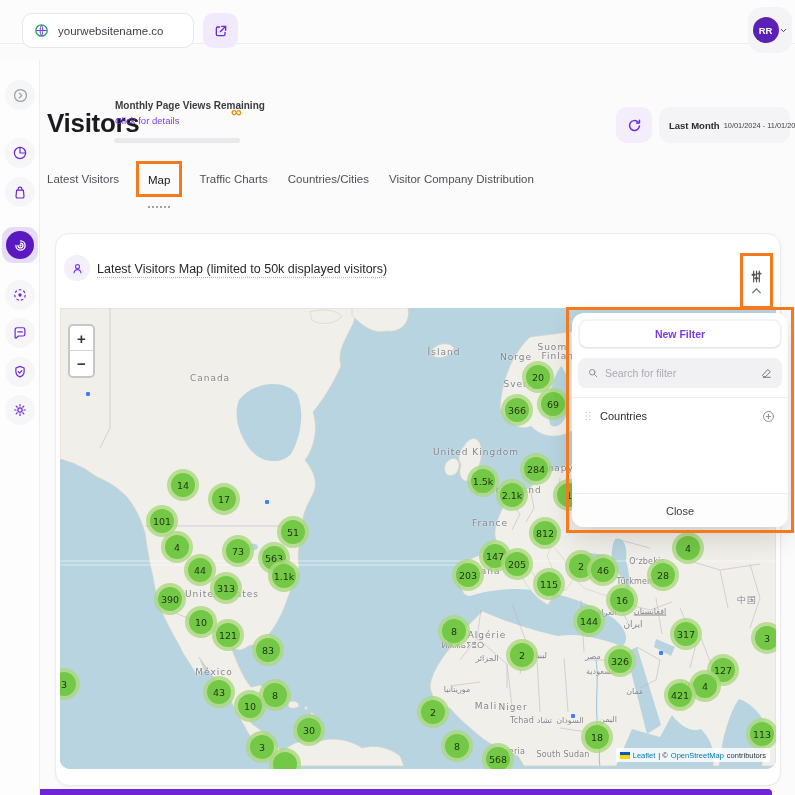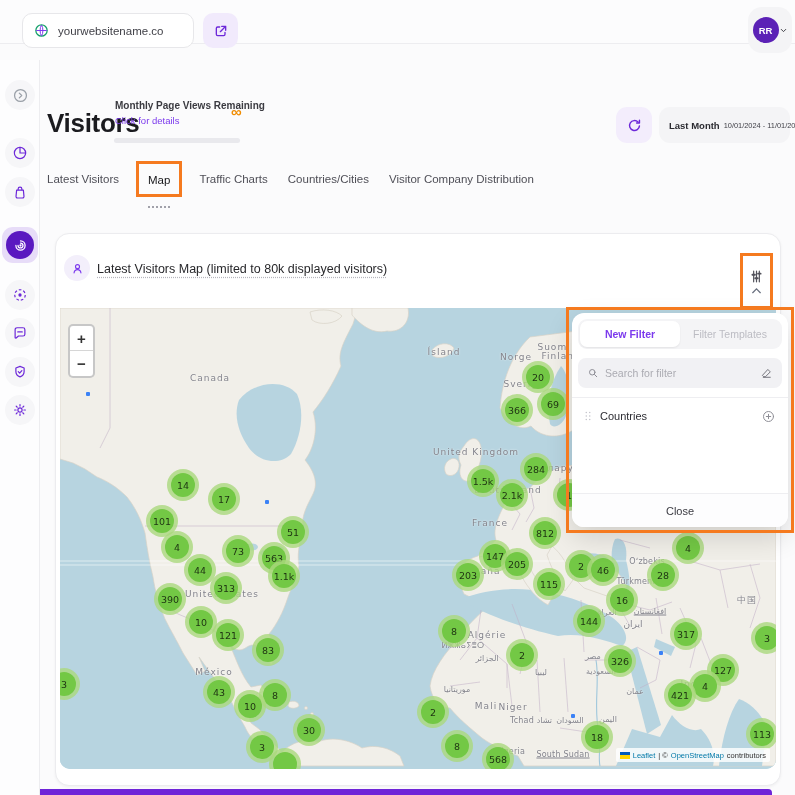--- a/index.html
+++ b/index.html
@@ -215,21 +215,21 @@
     <span class="tab">Visitor Company Distribution</span>
   </nav>
 
   <div class="card"></div>
   <div class="card-head-icon">
     <svg width="15" height="15" viewBox="0 0 24 24" fill="none" stroke="currentColor" stroke-width="1.8" stroke-linecap="round">
         <circle cx="12" cy="9" r="3.2"></circle>
         <path d="M6.5 19c.5-3.5 2.8-5.2 5.5-5.2s5 1.7 5.5 5.2"></path>
       </svg>
   </div>
-  <div class="card-title">Latest Visitors Map (limited to 80k displayed visitors)</div>
+  <div class="card-title">Latest Visitors Map (limited to 50k displayed visitors)</div>
 
   <div class="filter-obox obox">
     <svg width="17" height="17" viewBox="0 0 24 24" fill="none" stroke="#52525b" stroke-width="1.7" stroke-linecap="round">
       <path d="M8 4.5v15M12 4.5v15M16 4.5v15"></path>
         <path d="M6.2 9.5h3.6M10.2 14.5h3.6M14.2 8h3.6" stroke-width="2.6"></path>
     </svg>
     <svg width="13" height="9" viewBox="0 0 24 14" fill="none" stroke="#6b7280" stroke-width="2.4" stroke-linecap="round">
         <path d="M5 11l7-7 7 7"></path>
       </svg>
   </div>
@@ -332,29 +332,29 @@
         <span class="mlabel lc" style="left: 501px; top: 48px;">Finland</span>
         <span class="mlabel lc" style="left: 416px; top: 144px;">United Kingdom</span>
         <span class="mlabel lc" style="left: 430px; top: 215px;">France</span>
         <span class="mlabel lc" style="left: 421px; top: 263px;">España</span>
         <span class="mlabel lc" style="left: 500px; top: 160px;">Беларусь</span>
         <span class="mlabel lc" style="left: 448px; top: 182px;">Deutschland</span>
         <span class="mlabel lc" style="left: 384px; top: 44px;">Ísland</span>
         <span class="mlabel lc" style="left: 427px; top: 327px;">Algérie</span>
         <span class="mlabel ls" style="left: 403px; top: 337px;">ⵍⵣⵣⴰⵢⴻⵔ</span>
         <span class="mlabel ls" style="left: 427px; top: 350px;">الجزائر</span>
-        <span class="mlabel ls" style="left: 481px; top: 364px; text-align: right;">ليبيا</span>
+        <span class="mlabel ls" style="left: 481px; top: 347px; text-align: right;">ليبيا</span>
         <span class="mlabel ls" style="left: 533px; top: 348px;">مصر</span>
         <span class="mlabel ls" style="left: 541px; top: 363px;">السعودية</span>
         <span class="mlabel ls" style="left: 397px; top: 381px;">موريتانيا</span>
         <span class="mlabel lc" style="left: 426px; top: 398px;">Mali</span>
         <span class="mlabel lc" style="left: 453px; top: 399px;">Niger</span>
         <span class="mlabel ls" style="left: 471px; top: 412px;">Tchad تشاد</span>
         <span class="mlabel ls" style="left: 510px; top: 412px;">السودان</span>
-        <span class="mlabel ls" style="left: 503px; top: 446px; text-decoration: underline;">South Sudan</span>
+        <span class="mlabel ls" style="left: 503px; top: 446px;">South Sudan</span>
         <span class="mlabel ls" style="left: 548px; top: 411px;">اليمن</span>
         <span class="mlabel ls" style="left: 575px; top: 383px;">عمان</span>
         <span class="mlabel ls" style="left: 587px; top: 253px;">Oʻzbekis</span>
         <span class="mlabel ls" style="left: 582px; top: 273px;">Türkmenista</span>
         <span class="mlabel ls" style="left: 590px; top: 303px; text-decoration: underline;">افغانستان</span>
         <span class="mlabel lc" style="left: 573px; top: 316px;">ایران</span>
         <span class="mlabel ls" style="left: 546px; top: 304px;">العراق</span>
         <span class="mlabel lc" style="left: 687px; top: 292px;">中国</span>
         <span class="mlabel lc" style="left: 634px; top: 376px;">India</span>
         <span class="mlabel ls" style="left: 450px; top: 443px;">Nigeria</span>
@@ -533,21 +533,20 @@
       <a>Leaflet</a>
       <span>| ©</span>
       <a>OpenStreetMap</a>
       <span>contributors</span>
     </div>
   </div>
 
   <div class="fpanel">
     <div class="ftabs">
       <div class="ftab on">New Filter</div>
-      <div class="ftab off">Filter Templates</div>
     </div>
     <div class="fsearch">
       <svg width="12" height="12" viewBox="0 0 24 24" fill="none" stroke="#8e8e96" stroke-width="2" stroke-linecap="round">
           <circle cx="10.5" cy="10.5" r="5.5"></circle>
           <path d="M15 15l4.5 4.5"></path>
         </svg>
       <input placeholder="Search for filter" style="">
       <svg width="13" height="13" viewBox="0 0 24 24" fill="none" stroke="#6b6b73" stroke-width="1.7" stroke-linecap="round" stroke-linejoin="round">
           <path d="M15 5l4 4-9 9H7l-2-2Z"></path>
           <path d="M6 19h13"></path>

